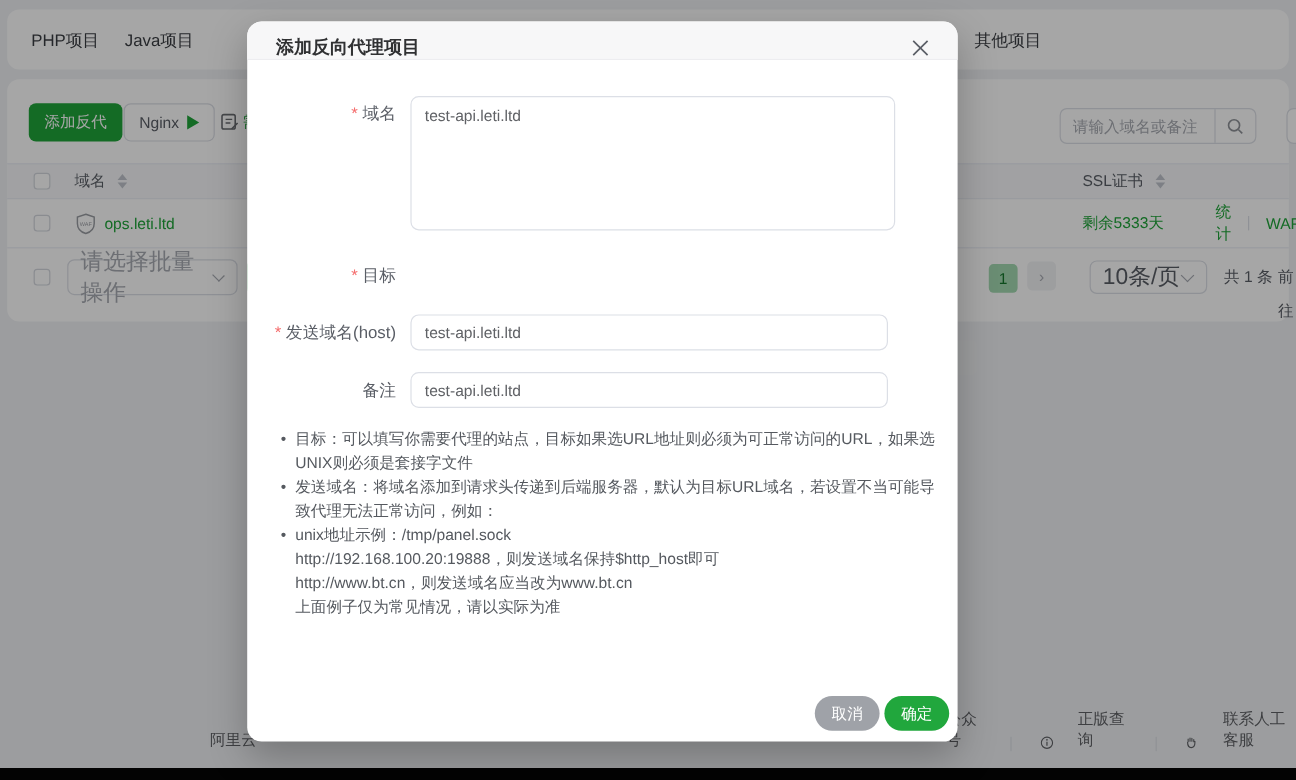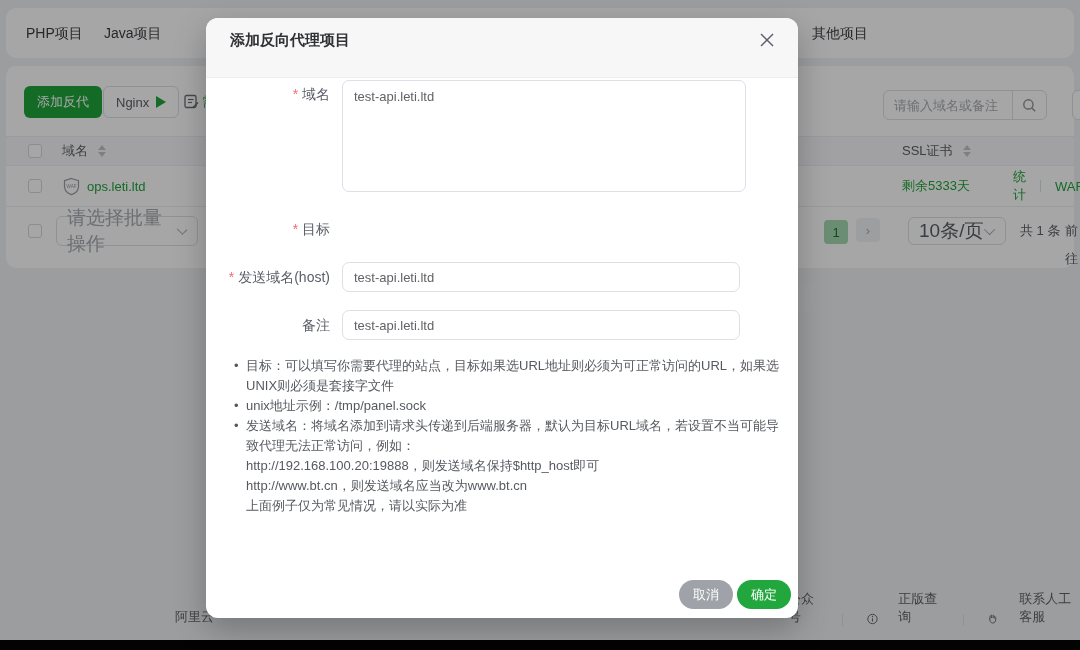--- a/index.html
+++ b/index.html
@@ -41,21 +41,21 @@
   .pg-btn { position:absolute; top:218px; height:28px; border-radius:4px; background:#f2f3f5; color:#a8abb2; display:flex; align-items:center; justify-content:center; font-size:13px; cursor:pointer; }
   .pg-cur { position:absolute; top:220px; left:818px; width:24px; height:24px; border-radius:4px; background:#a3d9b1; color:#15772c; font-size:13px; display:flex; align-items:center; justify-content:center; cursor:pointer; }
   .pg-text { position:absolute; top:218px; height:28px; line-height:28px; font-size:13px; color:#5a5e66; }
 
   .footer-text { position:absolute; font-size:13px; color:#606266; height:18px; line-height:18px; }
   .blackbar { position:absolute; left:0; top:640px; width:1080px; height:10px; background:#050505; }
 
   
   .overlay { position:absolute; inset:0; background:rgba(0,0,0,0.35); z-index:10; }
   .modal { position:absolute; left:206px; top:18px; width:592px; height:600px; background:#fff; border-radius:12px; z-index:20; box-shadow:0 12px 32px rgba(0,0,0,.25); }
-  .modal-header { position:absolute; left:0; top:0; width:100%; height:60px; background:#f7f7f8; border-radius:12px 12px 0 0; border-bottom:1px solid #ededf0; }
+  .modal-header { position:absolute; left:0; top:0; width:100%; height:32px; background:#f7f7f8; border-radius:12px 12px 0 0; border-bottom:1px solid #ededf0; }
   .modal-title { position:absolute; left:24px; top:0; height:44px; line-height:44px; font-size:15px; font-weight:700; color:#303133; }
   .modal-close { position:absolute; right:22px; top:13px; width:18px; height:18px; cursor:pointer; }
 
   .flabel { position:absolute; width:120px; text-align:right; font-size:14px; color:#5a5e66; }
   .flabel.req::before { content:"* "; color:#f56c6c; }
   .f-input { position:absolute; border:1px solid #dcdfe6; border-radius:7px; background:#fff; font-size:13px; color:#606266; padding:0 11px; outline:none; font-family:"Liberation Sans","DejaVu Sans",sans-serif; }
   textarea.f-input { padding:7px 11px; resize:none; line-height:18px; }
 
   .help { position:absolute; left:26px; top:338px; width:552px; font-size:13px; color:#55595f; line-height:20px; }
   .help .bullet { position:relative; padding-left:14px; }
@@ -202,22 +202,22 @@
     <div class="flabel req" style="left:4px; top:203px;">目标</div>
 
     <div class="flabel req" style="left:4px; top:251px;">发送域名(host)</div>
     <input class="f-input" style="left: 136px; top: 244px; width: 398px; height: 30px;" value="test-api.leti.ltd">
 
     <div class="flabel" style="left:4px; top:299px;">备注</div>
     <input class="f-input" style="left: 136px; top: 292px; width: 398px; height: 30px;" value="test-api.leti.ltd">
 
     <div class="help">
       <div class="bullet">目标：可以填写你需要代理的站点，目标如果选URL地址则必须为可正常访问的URL，如果选UNIX则必须是套接字文件</div>
+      <div class="bullet">发送域名：将域名添加到请求头传递到后端服务器，默认为目标URL域名，若设置不当可能导致代理无法正常访问，例如：</div>
       <div class="bullet">unix地址示例：/tmp/panel.sock</div>
-      <div class="bullet">发送域名：将域名添加到请求头传递到后端服务器，默认为目标URL域名，若设置不当可能导致代理无法正常访问，例如：</div>
       <div class="cont">http://192.168.100.20:19888，则发送域名保持$http_host即可</div>
       <div class="cont">http://www.bt.cn，则发送域名应当改为www.bt.cn</div>
       <div class="cont">上面例子仅为常见情况，请以实际为准</div>
     </div>
 
     <button class="m-btn" style="left:473px; background:#9fa2a8;">取消</button>
     <button class="m-btn" style="left:531px; background:#21a73d;">确定</button>
   </div>
 
 </div>

